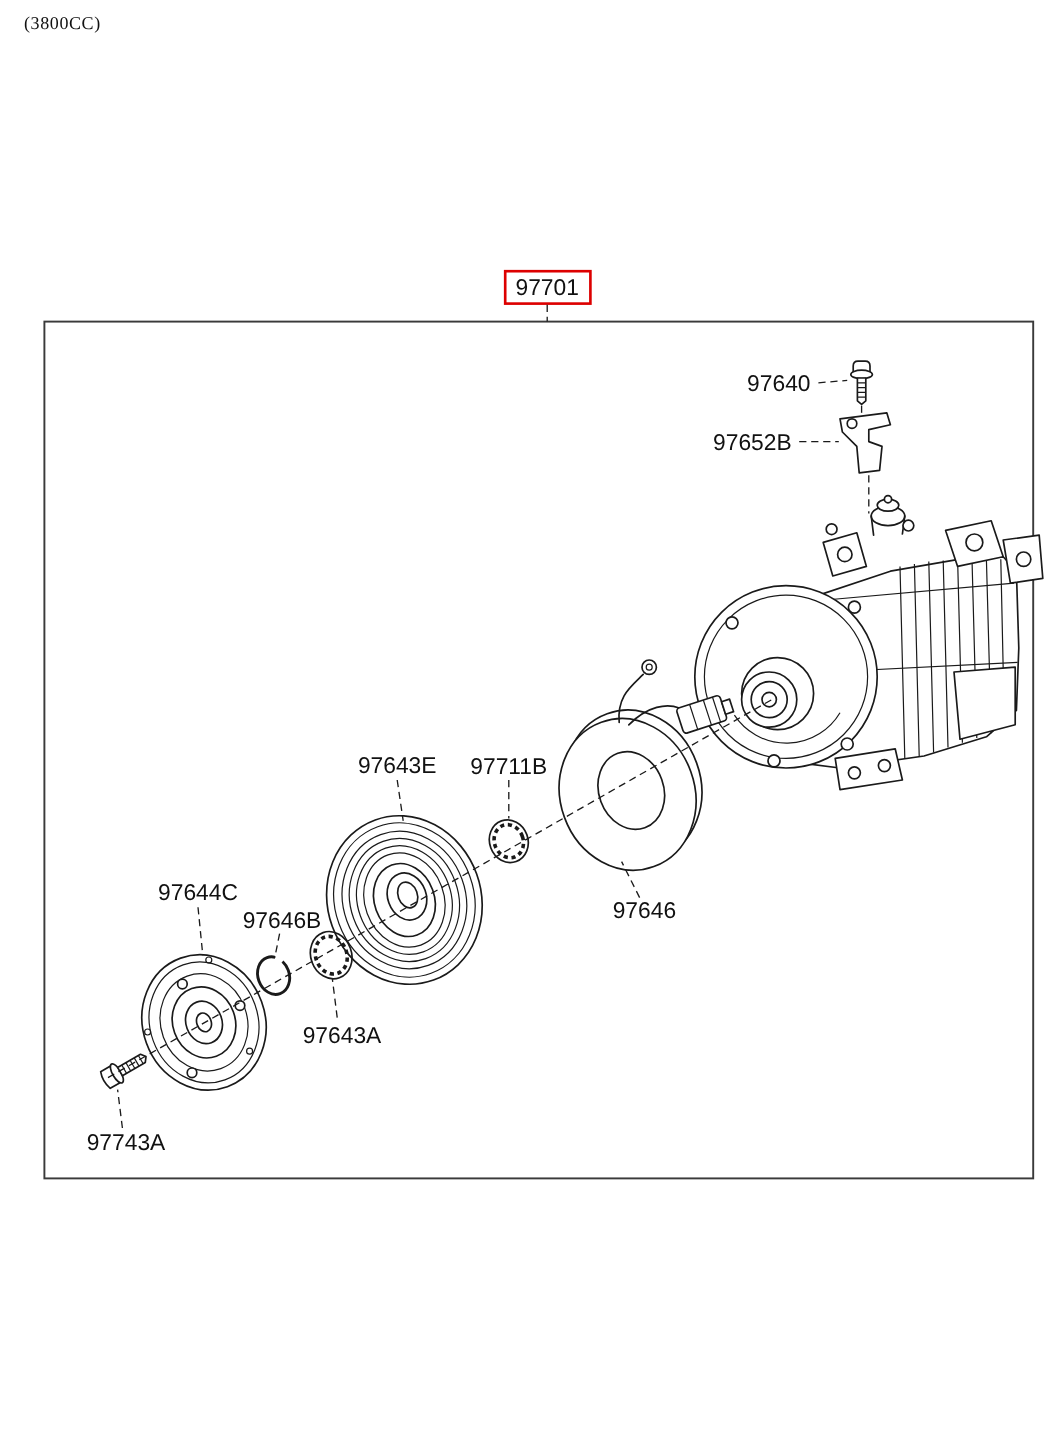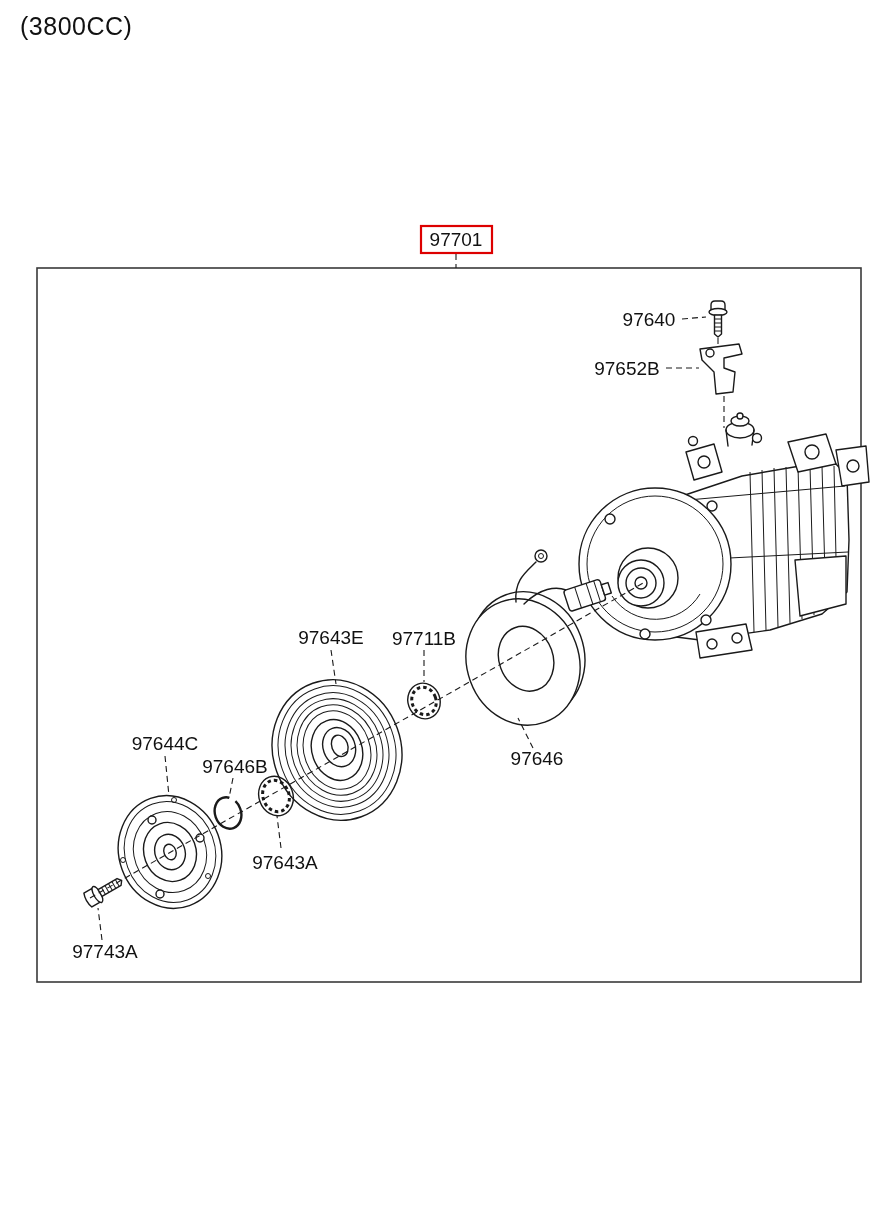--- a/index.html
+++ b/index.html
@@ -1,18 +1,18 @@
 <!DOCTYPE html>
 <html><head>
 <meta charset="utf-8">
 <style>
   html,body{margin:0;padding:0;background:#fff;}
   #root{position:relative;width:886px;height:1211px;background:#fff;overflow:hidden;
         font-family:"Liberation Sans",sans-serif;}
-  .engine-label{position:absolute;left:20px;top:12px;font-size:25px;color:#111;letter-spacing:.5px;}
+  .engine-label{position:absolute;left:20px;top:12px;font-size:15px;color:#111;letter-spacing:.5px;font-family:Liberation Serif, serif;}
   svg.diagram{position:absolute;left:0;top:0;}
   svg text{font-family:"Liberation Sans",sans-serif;font-size:19px;fill:#111;}
   .part-label{cursor:pointer;}
   .ln{stroke:#1a1a1a;fill:none;stroke-width:1.4;stroke-linejoin:round;stroke-linecap:round;}
   .lnf{stroke:#1a1a1a;fill:#fff;stroke-width:1.4;stroke-linejoin:round;}
   .thin{stroke:#1a1a1a;fill:none;stroke-width:1;}
   .dash{stroke:#1a1a1a;stroke-dasharray:6 4;stroke-width:1.1;fill:none;}
 </style>
 </head>
 <body>

